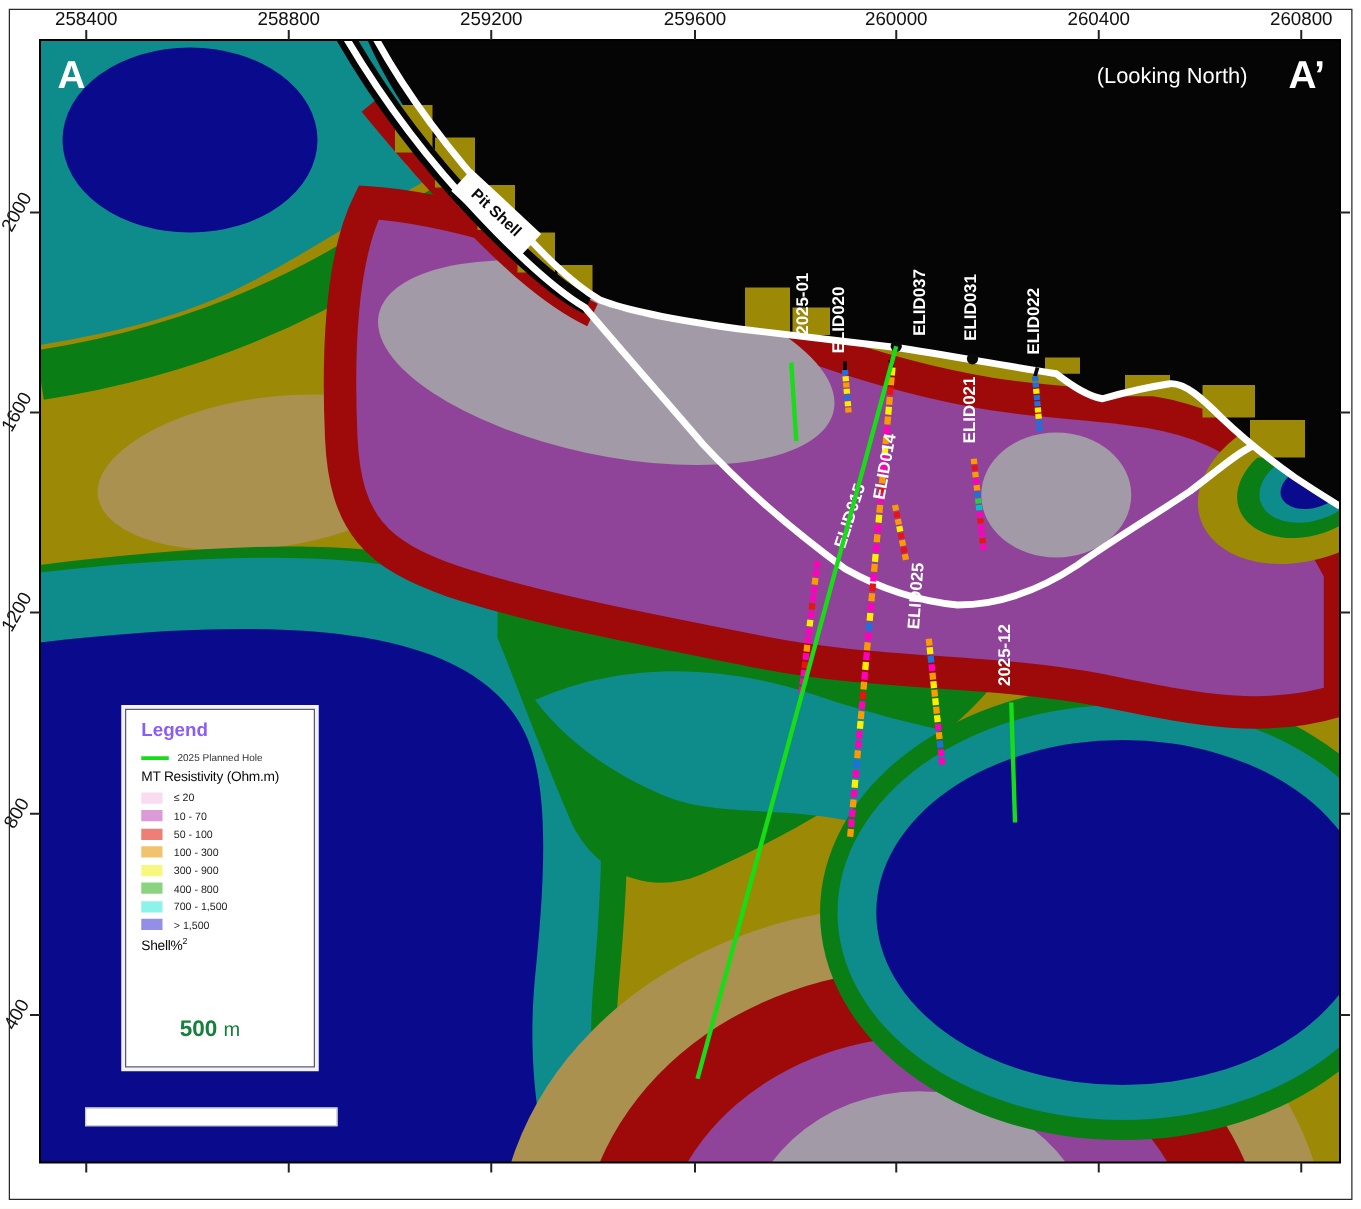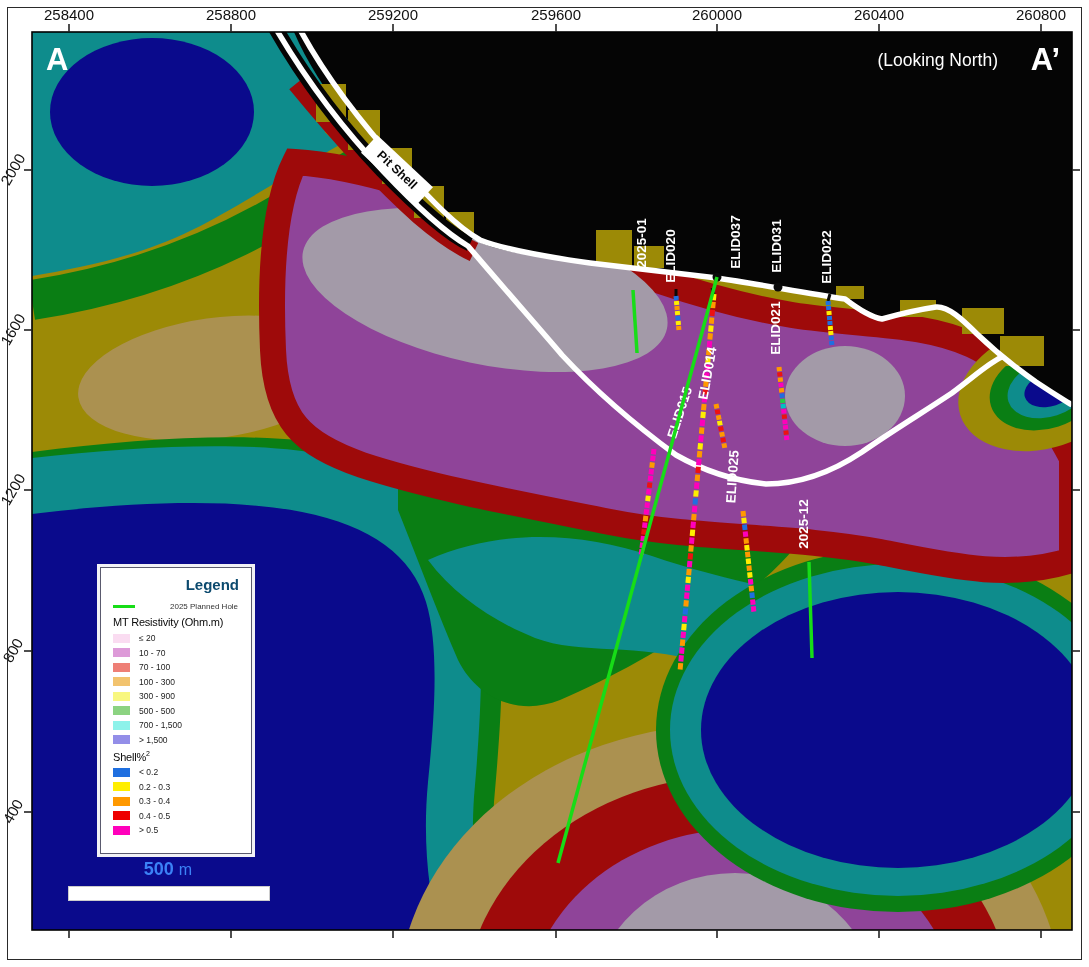--- a/index.html
+++ b/index.html
@@ -2,31 +2,31 @@
 <html><head>
 <meta charset="utf-8">
 <style>
   html,body{margin:0;padding:0;background:#ffffff;font-family:"Liberation Sans",sans-serif;}
   .figure{position:relative;width:1089px;height:967px;background:#ffffff;overflow:hidden;}
   .frame{position:absolute;left:7px;top:7px;width:1073px;height:951px;border:1.5px solid #2a2a2a;pointer-events:none;}
   svg{position:absolute;left:0;top:0;}
   
   .legend{position:absolute;left:100px;top:567px;width:152px;height:287px;background:#ffffff;
           border:1px solid #5a5a6e;box-shadow:0 0 0 3px #f2f2f6;box-sizing:border-box;padding:6px 0 0 12px;}
-  .legend-title{font-size:15px;font-weight:bold;color:#0c4a6e;text-align:right;margin:2px 12px 6px 0;}
+  .legend-title{font-size:15px;font-weight:bold;color:#8b5cf6;text-align:left;margin:2px 12px 6px 0;}
   .legend-row{display:flex;align-items:center;height:14px;margin-bottom:0.5px;}
   .legend-row .swatch{width:17px;height:9px;margin-right:9px;flex:0 0 17px;}
   .legend-row .lab{font-size:8.5px;color:#222;white-space:nowrap;}
   .planned-line{display:inline-block;width:22px;height:3px;margin-right:7px;}
-  .planned-text{font-size:8px;color:#333;margin-left:28px;}
+  .planned-text{font-size:8px;color:#333;}
   .legend-heading{font-size:11px;color:#0a0a0a;margin:3px 0 3px 0;white-space:nowrap;letter-spacing:-0.2px;}
   .legend-heading sup{font-size:7px;}
   
   .scalebar{position:absolute;left:68px;top:886px;width:202px;height:15px;background:#ffffff;border:1px solid #cccccc;box-sizing:border-box;}
-  .scalebar-label{position:absolute;left:98px;top:859px;width:140px;text-align:center;color:#3b82f6;font-size:18px;}
+  .scalebar-label{position:absolute;left:98px;top:813px;width:140px;text-align:center;color:#15803d;font-size:18px;}
   .scalebar-label .v{font-weight:bold;}
   .scalebar-label .u{font-weight:normal;font-size:16px;}
 </style>
 </head>
 <body>
 
 <div class="figure">
 
 <svg width="1089" height="967" viewBox="0 0 1089 967">
   <defs>
@@ -300,65 +300,43 @@
         <div class="legend-row">
           <span class="swatch" style="background: rgb(250, 220, 241);"></span>
           <span class="lab">≤ 20</span>
         </div>
         <div class="legend-row">
           <span class="swatch" style="background: rgb(221, 154, 216);"></span>
           <span class="lab">10 - 70</span>
         </div>
         <div class="legend-row">
           <span class="swatch" style="background: rgb(238, 127, 118);"></span>
-          <span class="lab">70 - 100</span>
+          <span class="lab">50 - 100</span>
         </div>
         <div class="legend-row">
           <span class="swatch" style="background: rgb(242, 195, 110);"></span>
           <span class="lab">100 - 300</span>
         </div>
         <div class="legend-row">
           <span class="swatch" style="background: rgb(248, 247, 127);"></span>
           <span class="lab">300 - 900</span>
         </div>
         <div class="legend-row">
           <span class="swatch" style="background: rgb(140, 211, 129);"></span>
-          <span class="lab">500 - 500</span>
+          <span class="lab">400 - 800</span>
         </div>
         <div class="legend-row">
           <span class="swatch" style="background: rgb(141, 242, 234);"></span>
           <span class="lab">700 - 1,500</span>
         </div>
         <div class="legend-row">
           <span class="swatch" style="background: rgb(147, 142, 232);"></span>
           <span class="lab">&gt; 1,500</span>
         </div>
       </div>
   <div class="legend-heading"><span>Shell%</span><sup>2</sup></div>
-  <div id="cueq-rows">
-        <div class="legend-row">
-          <span class="swatch" style="background: rgb(31, 111, 224);"></span>
-          <span class="lab">&lt; 0.2</span>
-        </div>
-        <div class="legend-row">
-          <span class="swatch" style="background: rgb(255, 238, 0);"></span>
-          <span class="lab">0.2 - 0.3</span>
-        </div>
-        <div class="legend-row">
-          <span class="swatch" style="background: rgb(255, 153, 0);"></span>
-          <span class="lab">0.3 - 0.4</span>
-        </div>
-        <div class="legend-row">
-          <span class="swatch" style="background: rgb(238, 0, 0);"></span>
-          <span class="lab">0.4 - 0.5</span>
-        </div>
-        <div class="legend-row">
-          <span class="swatch" style="background: rgb(255, 0, 187);"></span>
-          <span class="lab">&gt; 0.5</span>
-        </div>
-      </div>
 </div>
 
 <div class="scalebar-label"><span class="v">500</span> <span class="u">m</span></div>
 <div class="scalebar"></div>
 
 <div class="frame"></div>
 </div>
 
 </body></html>

